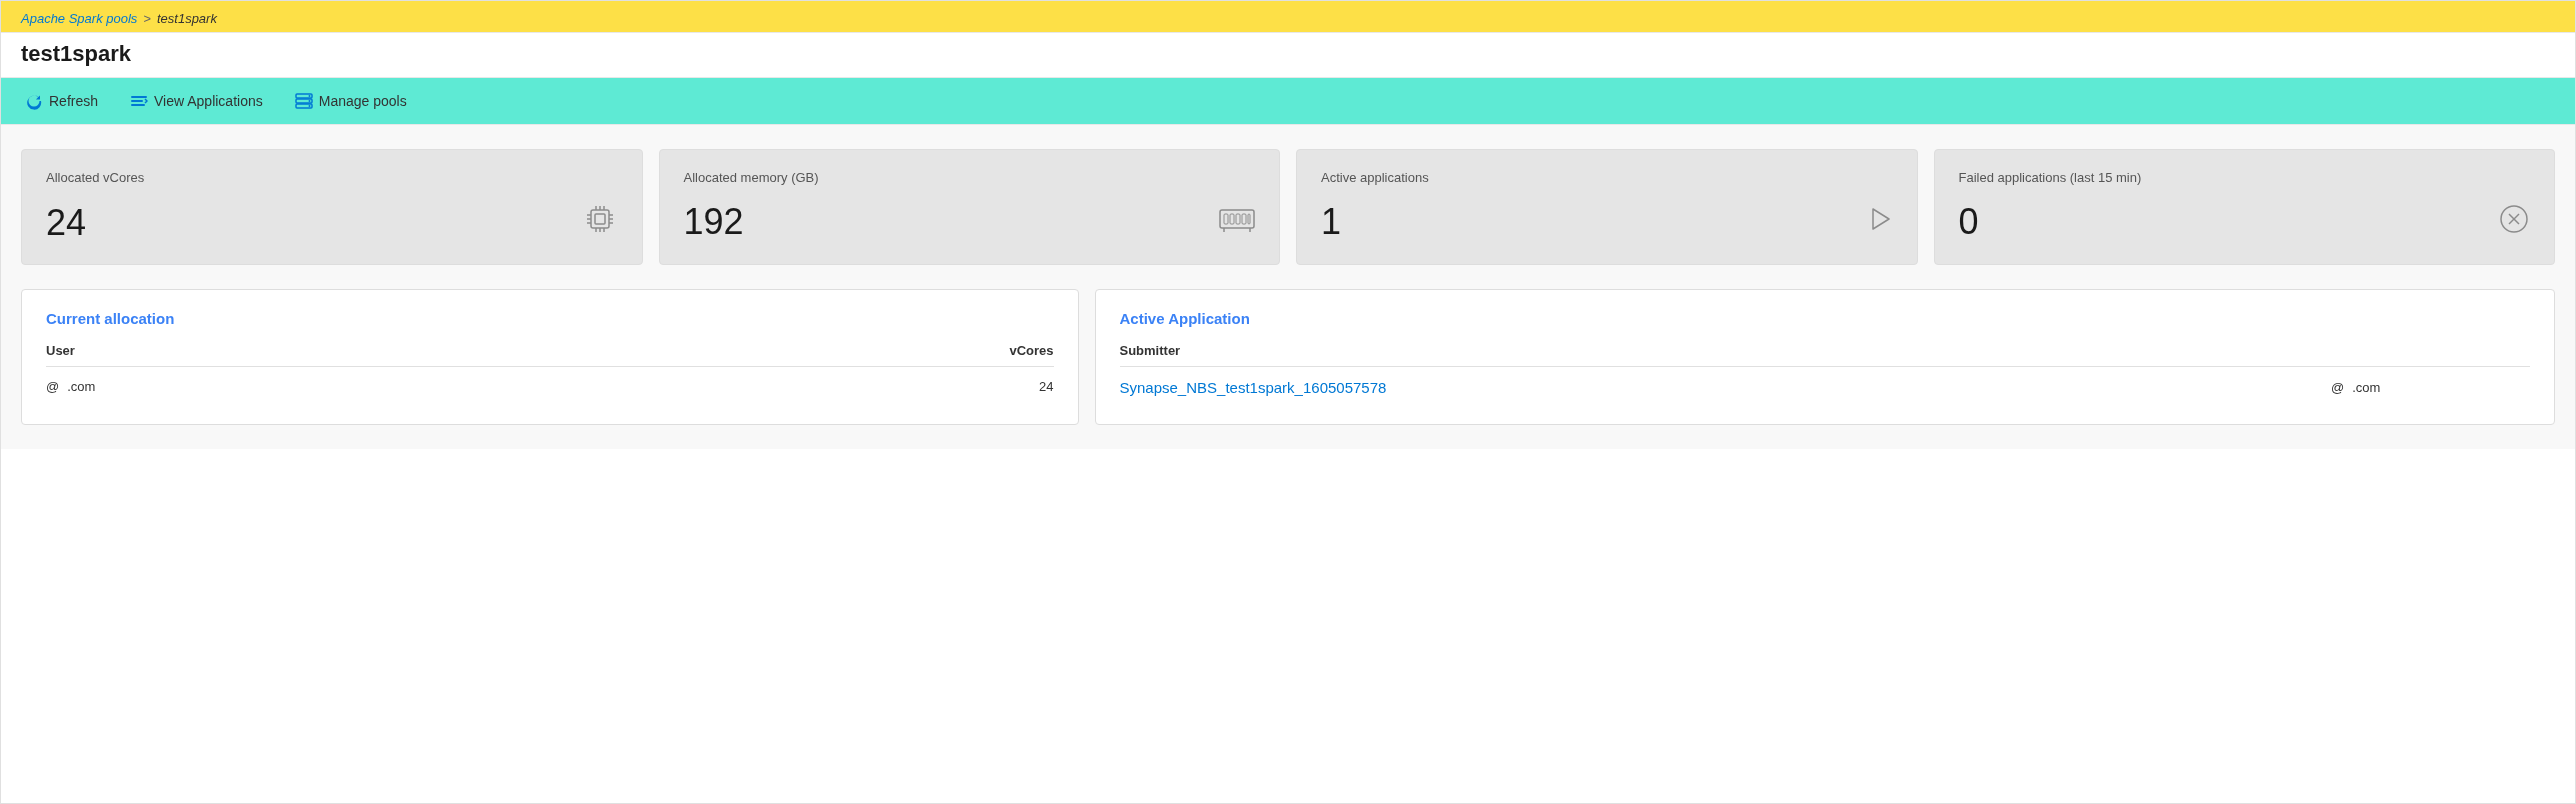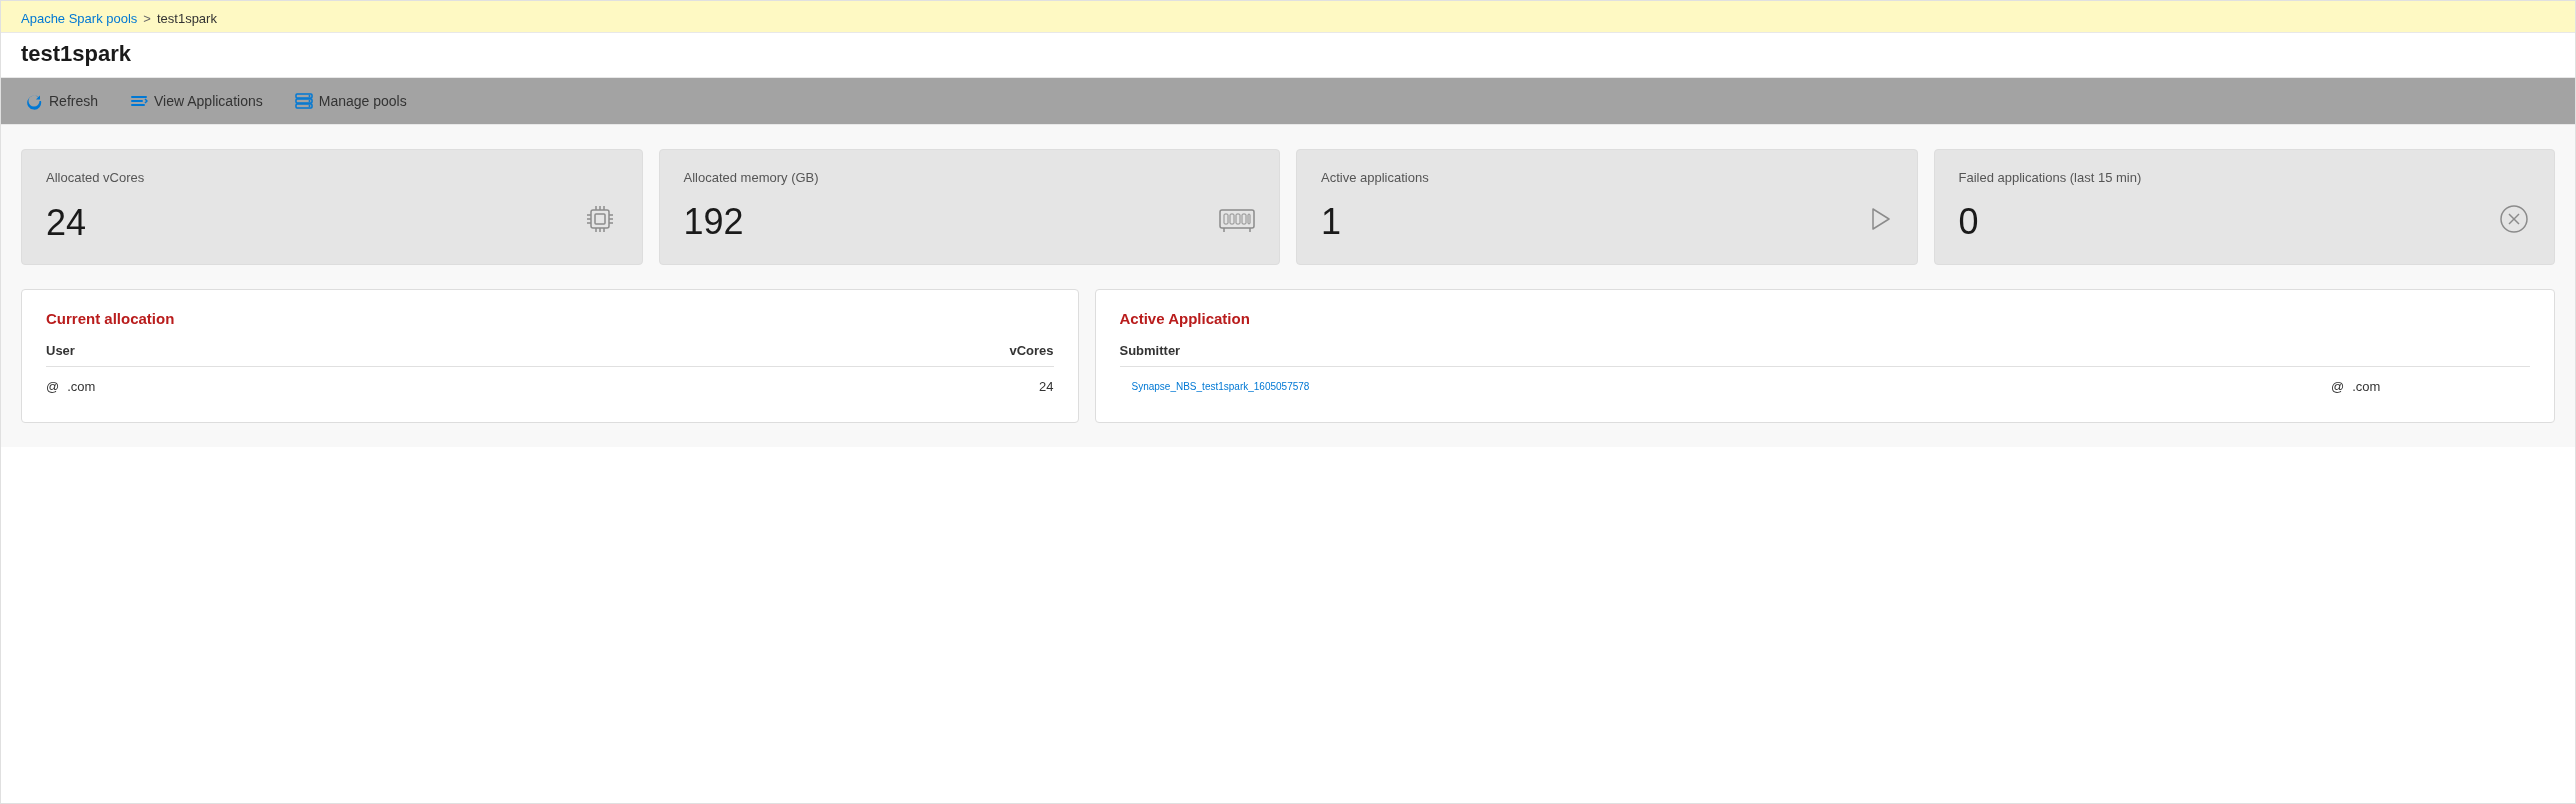--- a/index.html
+++ b/index.html
@@ -11,21 +11,22 @@
     }
     .page-wrapper {
       background: #fff;
       border: 1px solid #e0e0e0;
       min-height: 100vh;
     }
     
     .breadcrumb-bar {
       padding: 10px 20px 6px 20px;
       border-bottom: 1px solid #e8e8e8;
-      background: #fef9c3;
+      background: #fde047;
+      font-style: italic;
     }
     .breadcrumb {
       display: flex;
       align-items: center;
       font-size: 13px;
       gap: 6px;
     }
     .breadcrumb-link {
       color: #0078d4;
       cursor: pointer;
@@ -45,21 +46,21 @@
       font-weight: 600;
       color: #1a1a1a;
     }
 
     
     .toolbar {
       display: flex;
       align-items: center;
       padding: 10px 20px;
       gap: 24px;
-      background: #a3a3a3;
+      background: #5eead4;
       border-bottom: 1px solid #e8e8e8;
     }
     .toolbar-btn {
       display: flex;
       align-items: center;
       gap: 6px;
       background: none;
       border: none;
       cursor: pointer;
       font-size: 14px;
@@ -125,21 +126,21 @@
     .section-card {
       background: #fff;
       border: 1px solid #ddd;
       border-radius: 4px;
       flex: 1;
       padding: 20px 24px;
     }
     .section-title {
       font-size: 15px;
       font-weight: 600;
-      color: #b91c1c;
+      color: #3b82f6;
       margin-bottom: 16px;
     }
     .table-header-row {
       display: flex;
       border-bottom: 1px solid #e0e0e0;
       padding-bottom: 8px;
       margin-bottom: 4px;
     }
     .table-col-user { flex: 1; font-weight: 600; font-size: 13px; }
     .table-col-vcores { width: 119px; text-align: right; font-weight: 600; font-size: 13px; }
@@ -161,21 +162,21 @@
       padding-bottom: 8px;
       margin-bottom: 4px;
     }
     .app-col-name { flex: 1; font-weight: 600; font-size: 13px; }
     .app-col-submitter { width: 199px; font-weight: 600; font-size: 13px; }
     .app-data-row {
       display: flex;
       padding: 8px 0;
       align-items: center;
     }
-    .app-cell-name { flex: 1; font-size: 10px; margin-left: 12px; }
+    .app-cell-name { flex: 1; font-size: 15px; }
     .app-cell-submitter { width: 199px; font-size: 13px; display: flex; gap: 8px; }
     .app-link { color: #0078d4; cursor: pointer; text-decoration: none; }
   </style>
 </head>
 <body>
 
 <div class="page-wrapper">
 
   <div class="breadcrumb-bar">
     <nav class="breadcrumb">

